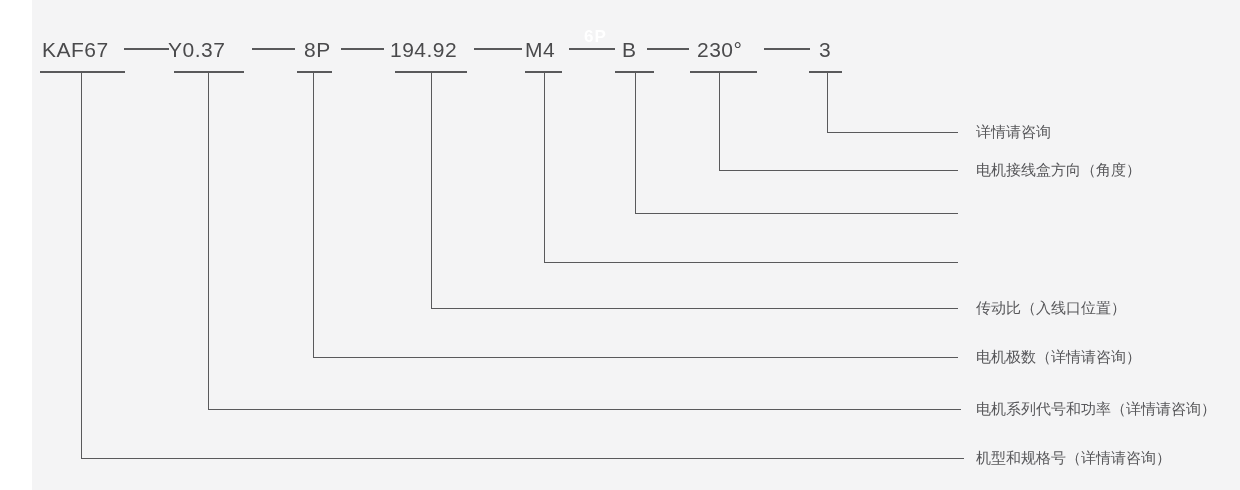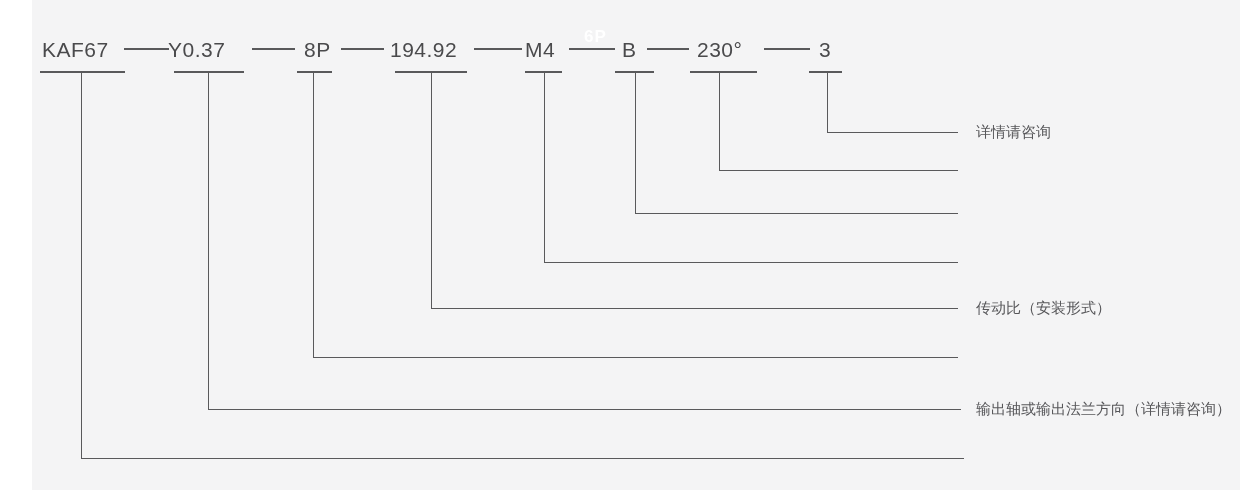--- a/index.html
+++ b/index.html
@@ -99,16 +99,19 @@
   <div class="hline" style="left:795px;top:132px;width:131px"></div>
   <div class="hline" style="left:687px;top:170px;width:239px"></div>
   <div class="hline" style="left:603px;top:213px;width:323px"></div>
   <div class="hline" style="left:512px;top:262px;width:414px"></div>
   <div class="hline" style="left:399px;top:308px;width:527px"></div>
   <div class="hline" style="left:281px;top:357px;width:645px"></div>
   <div class="hline" style="left:176px;top:409px;width:753px"></div>
   <div class="hline" style="left:49px;top:458px;width:883px"></div>
 
   <span class="lbl" style="top:132px">详情请咨询</span>
-  <span class="lbl" style="top:308px">传动比（安装形式）</span>
-  <span class="lbl" style="top:409px">输出轴或输出法兰方向（详情请咨询）</span>
+  <span class="lbl" style="top:170px">电机接线盒方向（角度）</span>
+  <span class="lbl" style="top:308px">传动比（入线口位置）</span>
+  <span class="lbl" style="top:357px">电机极数（详情请咨询）</span>
+  <span class="lbl" style="top:409px">电机系列代号和功率（详情请咨询）</span>
+  <span class="lbl" style="top:458px">机型和规格号（详情请咨询）</span>
 
 </div>
 
 </body></html>

